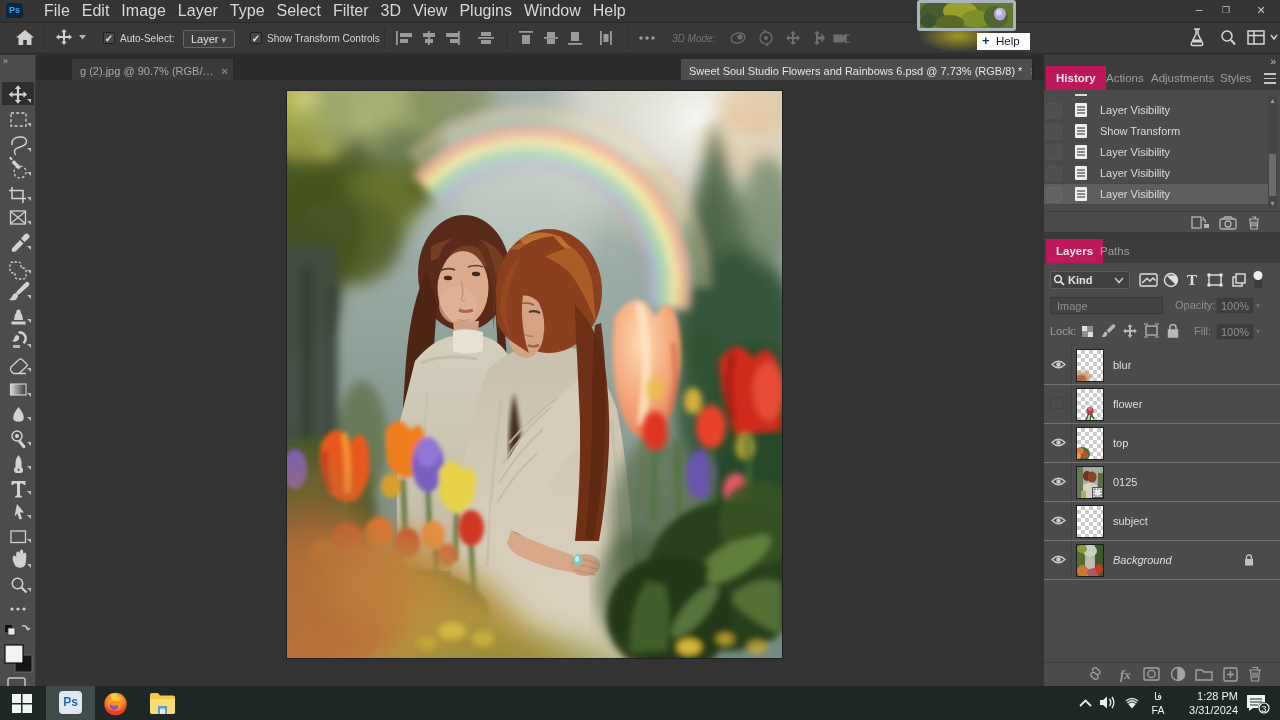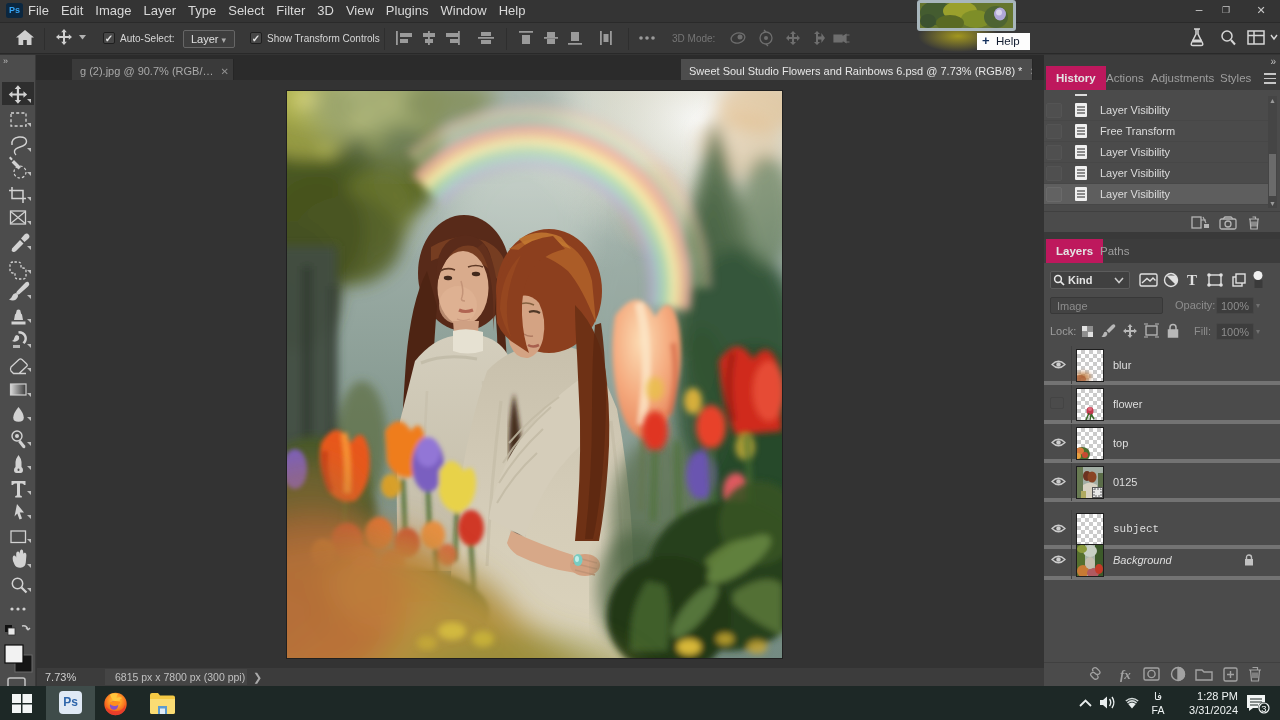--- a/index.html
+++ b/index.html
@@ -3,22 +3,22 @@
 <meta charset="utf-8">
 <style>
   * { margin:0; padding:0; box-sizing:border-box; }
   html,body { width:1280px; height:720px; overflow:hidden; background:#343434;
     font-family:"Liberation Sans", sans-serif; }
   .abs { position:absolute; }
   #app { position:relative; width:1280px; height:720px; }
 
   
   #menubar { position:absolute; left:0; top:0; width:1280px; height:22px; background:#343434; }
-  #menubar .menus { position:absolute; left:22px; top:0; height:22px; line-height:22px;
-    color:#d8d8d8; font-size:13px; }
+  #menubar .menus { position:absolute; left:38px; top:0; height:22px; line-height:22px;
+    color:#d8d8d8; font-size:16px; }
   #menubar .menus span { margin:0 6px; }
   #pslogo { position:absolute; left:6px; top:3px; width:17px; height:15px; background:#0b2740;
     border-radius:2.5px; color:#35a4f4; font-size:9px; font-weight:bold; text-align:center;
     line-height:15px; }
   .winbtns { position:absolute; top:0; right:0; width:100px; height:22px; color:#c8c8c8; }
   .winbtns span { position:absolute; top:0; height:22px; line-height:20px; text-align:center; font-size:12px; }
 
   
   #optbar { position:absolute; left:0; top:22px; width:1280px; height:32px; background:#383838;
     border-top:1px solid #2a2a2a; border-bottom:1px solid #292929; color:#d6d6d6; font-size:10px; }
@@ -54,21 +54,21 @@
   #rightdock { position:absolute; left:1044px; top:55px; width:236px; height:631px; background:#3c3c3c; }
   .ptabrow { position:absolute; left:0; width:236px; height:24px; background:#3c3c3c; font-size:11.5px; }
   .ptab { position:absolute; top:0; height:24px; line-height:24px; padding:0 10px; color:#9e9e9e; }
   .ptab.active { background:#be185d; color:#e4e4e4; font-weight:bold; }
   .pbody { position:absolute; left:0; width:236px; background:#4b4b4b; }
   .hrow { position:absolute; left:0; width:224px; height:21px; line-height:21px; color:#dcdcdc;
     font-size:11px; border-bottom:1px solid #474747; }
   .hrow.sel { background:#5e5e5e; }
   .hrow .txt { position:absolute; left:56px; }
 
-  .lrow { position:absolute; left:0; width:236px; height:39px; border-bottom:4px solid #737373;
+  .lrow { position:absolute; left:0; width:236px; height:39px; border-bottom:1px solid #737373;
     color:#dedede; font-size:11px; }
   .lrow .nm { position:absolute; left:69px; top:13px; }
   .eyeblk { position:absolute; left:0; top:0; width:28px; height:38px; border-right:1px solid #414141; }
   .thumb { position:absolute; left:33px; top:4px; width:26px; height:31px; background:#fff;
     outline:1px solid #1e1e1e; overflow:hidden; }
   .checker { width:26px; height:31px;
     background-image:
       linear-gradient(45deg,#cbcbcb 25%,transparent 25%,transparent 75%,#cbcbcb 75%),
       linear-gradient(45deg,#cbcbcb 25%,transparent 25%,transparent 75%,#cbcbcb 75%);
     background-size:8px 8px; background-position:0 0,4px 4px; background-color:#fff; }
@@ -167,21 +167,21 @@
     </div>
     <div class="chk" style="left:103px;">✓</div>
     <div class="lbl" style="left:120px;">Auto-Select:</div>
     <div id="layerdd">Layer <span style="color:#aaa;font-size:9px;">▾</span></div>
     <div class="chk" style="left:250px;">✓</div>
     <div class="lbl" style="left:267px;">Show Transform Controls</div>
     <div class="vsep" style="left:44px;"></div>
     <div class="vsep" style="left:384px;"></div>
     <div class="vsep" style="left:506px;"></div>
     <div class="vsep" style="left:628px;"></div>
-    <div class="lbl" style="left:672px;color:#757575;">3D Mode:</div>
+    <div class="lbl" style="left:672px;color:#757575;font-style:italic;">3D Mode:</div>
   </div>
 
   <div id="tabbar">
     <div class="dtab" style="left:3px; width:162px;">g (2).jpg @ 90.7% (RGB/…<span class="x">✕</span></div>
     <div class="dtab active" style="left:612px; width:352px;">Sweet Soul Studio Flowers and Rainbows 6.psd @ 7.73% (RGB/8) *<span class="x">✕</span></div>
   </div>
 
   <div id="toolbar">
     <div style="position:absolute;left:3px;top:1px;color:#bdbdbd;font-size:9px;letter-spacing:-1px;">»</div>
     <div style="position:absolute;left:2px;top:27px;width:32px;height:23px;background:#2e2e2e;"></div>
@@ -537,25 +537,20 @@
 </g>
 <g filter="url(#b3)">
   <ellipse cx="165" cy="540" rx="14" ry="9" fill="#d8c040" opacity=".85"></ellipse>
   <ellipse cx="196" cy="548" rx="11" ry="8" fill="#cdb838" opacity=".8"></ellipse>
   <ellipse cx="140" cy="552" rx="10" ry="7" fill="#c8ae34" opacity=".75"></ellipse>
 </g>
 </svg>
     </div>
   </div>
 
-  <div id="statusbar">
-    <span style="position:absolute;left:8px;top:3px;">7.73%</span>
-    <span style="position:absolute;left:68px;top:1px;width:142px;height:16px;background:#454545;font-size:10.5px;padding:2px 0 0 10px;color:#c0c0c0;">6815 px x 7800 px (300 ppi)</span>
-    <span style="position:absolute;left:216px;top:3px;color:#aaa;">❯</span>
-  </div>
 
   <div id="rightdock">
     <div style="position:absolute;right:4px;top:1px;color:#c2c2c2;font-size:10px;">»</div>
 
     <div class="ptabrow" style="top:11px;">
       <div class="ptab active" style="left:2px;">History</div>
       <div class="ptab" style="left:52px;">Actions</div>
       <div class="ptab" style="left:97px;">Adjustments</div>
       <div class="ptab" style="left:166px;">Styles</div>
       <div class="hamb" style="top:7px;"></div>
@@ -563,21 +558,21 @@
     <div class="pbody" style="top:35px; height:142px;">
       <div style="position:absolute;left:31px;top:4px;width:12px;height:2px;background:#dcdcdc;"></div>
       <div class="hrow" style="top:10px;">
           <span class="hwell"></span>
           <span class="hdoc"></span>
           <span class="txt">Layer Visibility</span>
         </div>
       <div class="hrow" style="top:31px;">
           <span class="hwell"></span>
           <span class="hdoc"></span>
-          <span class="txt">Free Transform</span>
+          <span class="txt">Show Transform</span>
         </div>
       <div class="hrow" style="top:52px;">
           <span class="hwell"></span>
           <span class="hdoc"></span>
           <span class="txt">Layer Visibility</span>
         </div>
       <div class="hrow" style="top:73px;">
           <span class="hwell"></span>
           <span class="hdoc"></span>
           <span class="txt">Layer Visibility</span>
@@ -735,21 +730,21 @@
               <path d="M6 18 Q13 13 20 18 L20 31 L6 31 Z" fill="#d8d2c2"></path>
               <rect x="4" y="24" width="5" height="7" fill="#b0aa60"></rect>
             </svg>
             <div style="position:absolute;right:0;bottom:0;width:11px;height:11px;background:#e8e8e8;border:1px solid #555;"></div>
             <svg class="abs" style="right:1px;bottom:1px;" width="9" height="9" viewBox="0 0 9 9">
                 <rect x="1" y="1" width="7" height="7" fill="none" stroke="#666" stroke-width="1" stroke-dasharray="2 1"></rect>
               </svg>
           </div>
           <span class="nm">0125</span>
         </div>
-        <div class="lrow" style="top:164px;font-family:Liberation Mono, monospace;">
+        <div class="lrow" style="top:156px;">
           <div class="eyeblk">
               <svg class="eye" viewBox="0 0 15 11">
                 <path d="M1 5.5 Q7.5 -1 14 5.5 Q7.5 12 1 5.5Z" fill="none" stroke="#cccccc" stroke-width="1.3"></path>
                 <circle cx="7.5" cy="5.5" r="2.2" fill="#cccccc"></circle>
               </svg>
             </div>
           <div class="thumb">
               <div class="checker"></div>
             </div>
           <span class="nm">subject</span>

